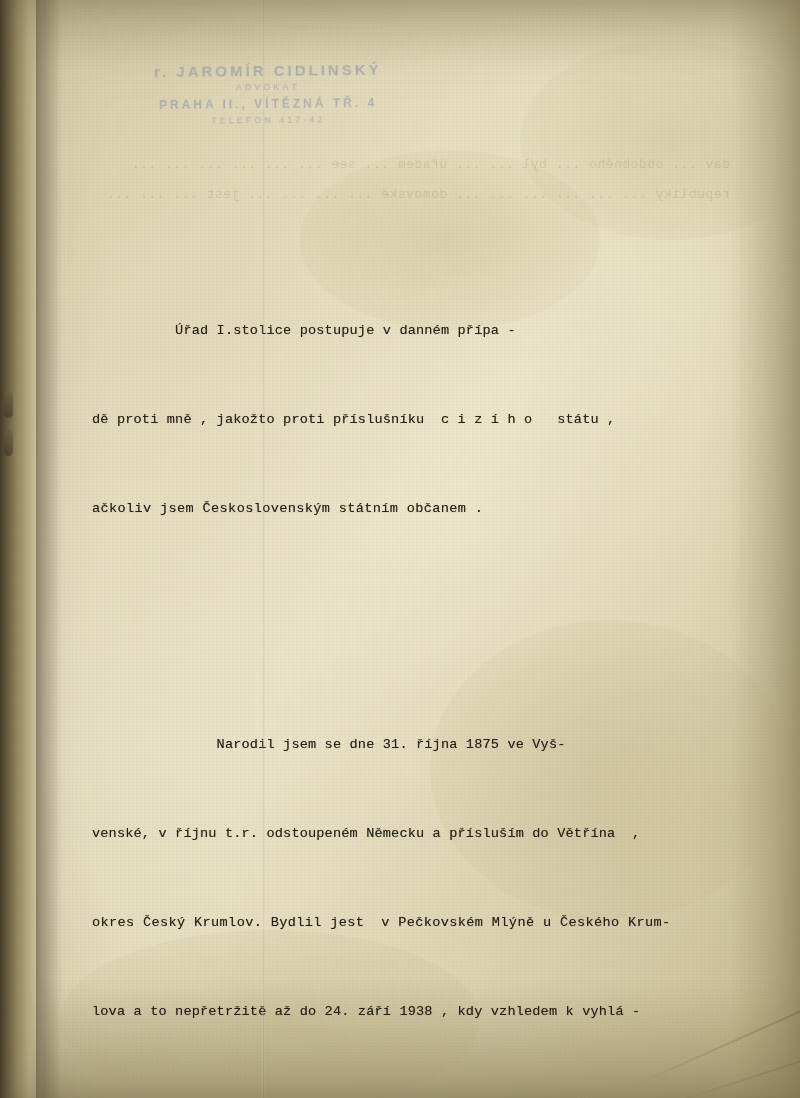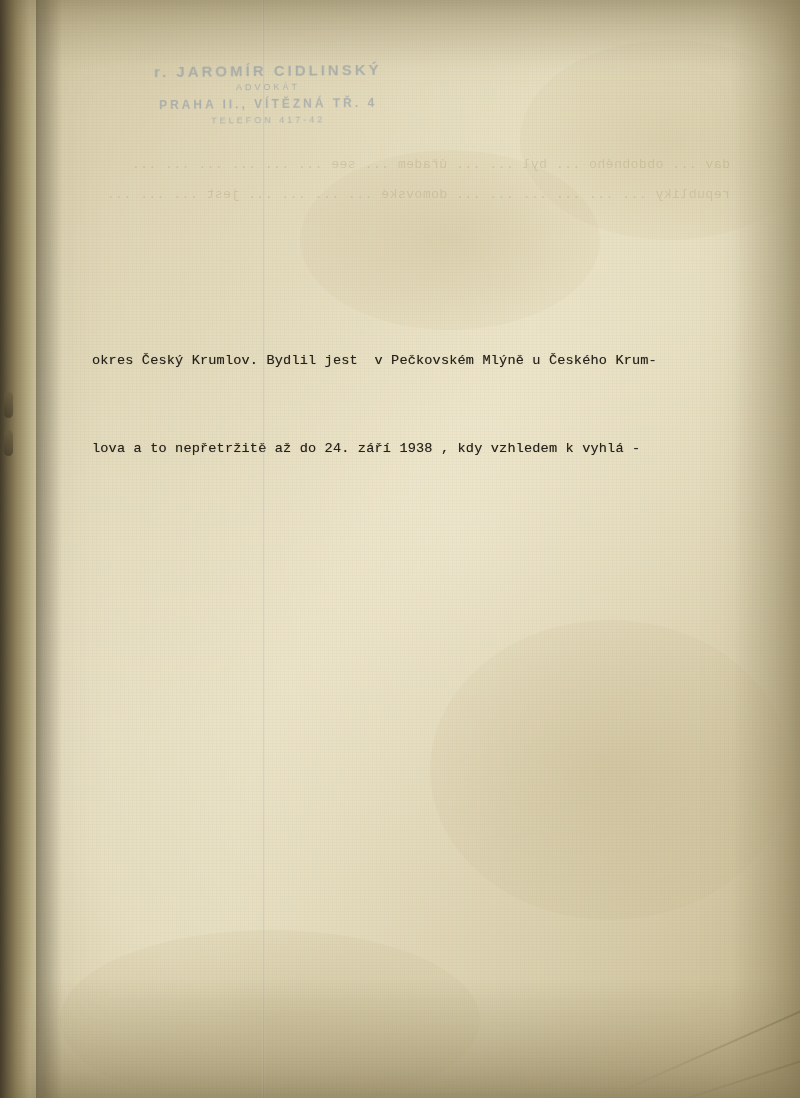--- a/index.html
+++ b/index.html
@@ -229,22 +229,29 @@
 
   <div id="letterhead">
     <div class="lh-name">r. JAROMÍR CIDLINSKÝ</div>
     <div class="lh-role">ADVOKÁT</div>
     <div class="lh-addr">PRAHA II., VÍTĚZNÁ TŘ. 4</div>
     <div class="lh-phone">TELEFON 417-42</div>
   </div>
 
   <div id="typescript">
 
-
     <p class="para">
+      <span class="ln">          Úřad I.stolice postupuje v danném přípa -</span>
+      <span class="ln">dě proti mně , jakožto proti příslušníku  c i z í h o   státu ,</span>
+      <span class="ln">ačkoliv jsem Československým státním občanem .</span>
+    </p>
+
+    <p class="para">
+      <span class="ln">               Narodil jsem se dne 31. října 1875 ve Vyš-</span>
+      <span class="ln">venské, v říjnu t.r. odstoupeném Německu a přísluším do Větřína  ,</span>
       <span class="ln">okres Český Krumlov. Bydlil jest  v Pečkovském Mlýně u Českého Krum-</span>
       <span class="ln">lova a to nepřetržitě až do 24. září 1938 , kdy vzhledem k vyhlá -</span>
       
       
       
       
       
     </p>
 
     

